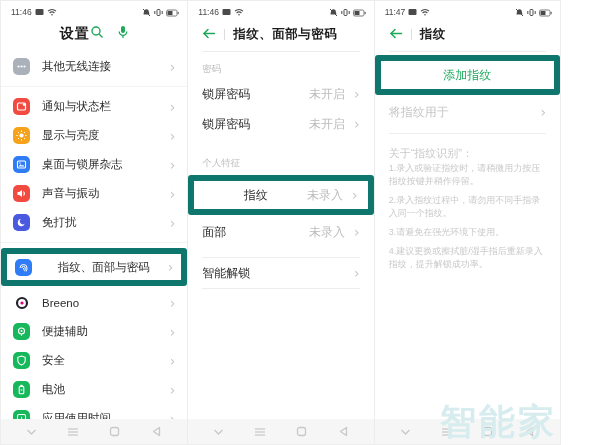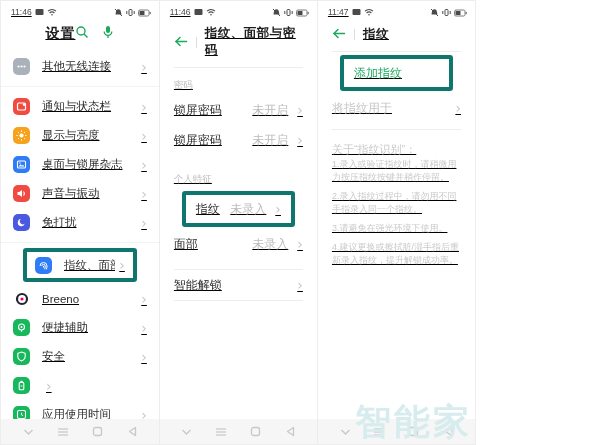--- a/index.html
+++ b/index.html
@@ -1,17 +1,17 @@
 <!DOCTYPE html>
 <html><head>
 <meta charset="utf-8">
 <style>
   * { box-sizing: border-box; margin: 0; padding: 0; }
   body { font-family: "Liberation Sans", "DejaVu Sans", sans-serif; background:#fff; }
-  .composite { width:476px; height:445px; display:flex; border:1px solid #ededed; background:#a16207;text-decoration:underline; }
+  .composite { width:561px; height:445px; display:flex; border:1px solid #ededed; background:#a16207; }
   .panel { width:200px; height:443px; position:relative; background:#fff; overflow:hidden; }
   .panel + .panel { border-left:1px solid #ececec; }
 
   
   .statusbar { height:17px; display:flex; justify-content:space-between; align-items:flex-end; padding:0 8px 1px 10px; }
   .sb-left, .sb-right { display:flex; align-items:center; gap:3px; }
   .sb-time { font-size:8.5px; color:#474747; }
   .sb-ico svg { display:block; }
 
   
@@ -26,21 +26,21 @@
   .divider { height:1px; background:#ededed; margin:0 14px; }
 
   
   .row { display:flex; align-items:center; height:29px; padding:0 12px; cursor:default; }
   .tile { width:17px; height:17px; border-radius:5px; margin-right:12px; display:flex; align-items:center; justify-content:center; flex:none; }
   .row-label { flex:1; font-size:11.5px; color:#2d2d2d; white-space:nowrap; overflow:hidden; }
   .chev { color:#c4c8cd; font-size:14px; line-height:1; font-family:"DejaVu Sans", sans-serif; padding-left:4px; }
   .hr { height:1px; background:#f3f3f3; margin:5px 0; }
 
   
-  .hl { border:4px solid #0f766e; border-radius:3px; margin:2px 22px; }
+  .hl { border:6px solid #0f766e; border-radius:3px; margin:2px 0;text-align:center; }
   .hl .row { height:26px; padding:0 8px; }
   .hl .vrow { height:28px; padding:0 10px; }
 
   
   .section { font-size:9.5px; color:#bdbdbd; padding:11px 14px 3px 14px; }
   .vrow { display:flex; align-items:center; height:30px; padding:0 14px; }
   .vrow-label { flex:1; font-size:12px; color:#2d2d2d; }
   .vrow-value { font-size:12px; color:#bbbbbb; margin-right:5px; }
   .green-label { color:#1CA95C !important; }
   .disabled-label { color:#c6c6c6 !important; }
@@ -238,20 +238,21 @@
       <span class="chev">›</span>
     </div>
     <div class="row">
       <span class="tile" style="background: rgb(23, 184, 92);">
           <svg width="11" height="11">
             <rect x="3.2" y="2.4" width="4.6" height="7.4" rx="1" fill="none" stroke="#fff" stroke-width="1.1"></rect>
             <rect x="4.4" y="0.8" width="2.2" height="1.2" fill="#fff"></rect>
             <line x1="4.6" y1="6" x2="6.4" y2="6" stroke="#fff" stroke-width="1"></line>
           </svg>
         </span>
+      <span class="row-label">电池</span>
       <span class="chev">›</span>
     </div>
     <div class="row">
       <span class="tile" style="background: rgb(23, 184, 92);">
           <svg width="11" height="11">
             <rect x="1.5" y="1.5" width="8" height="8" rx="1.5" fill="none" stroke="#fff" stroke-width="1.1"></rect>
             <path d="M5.5 3.8v2l1.5.9" fill="none" stroke="#fff" stroke-width="1"></path>
           </svg>
         </span>
       <span class="row-label">应用使用时间</span>

